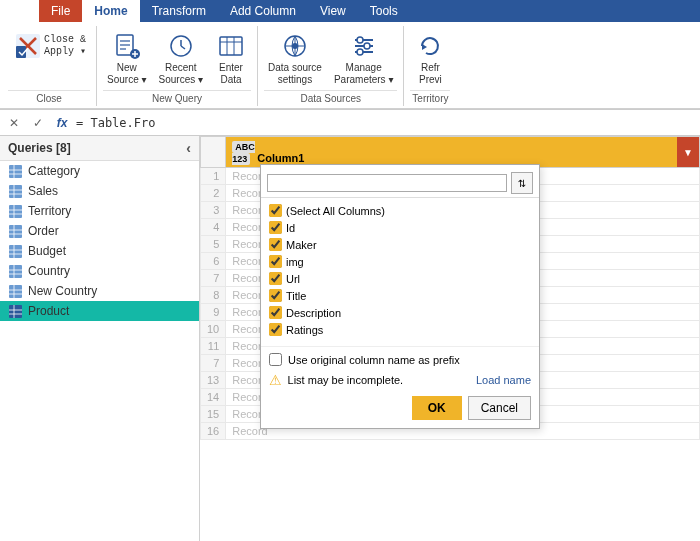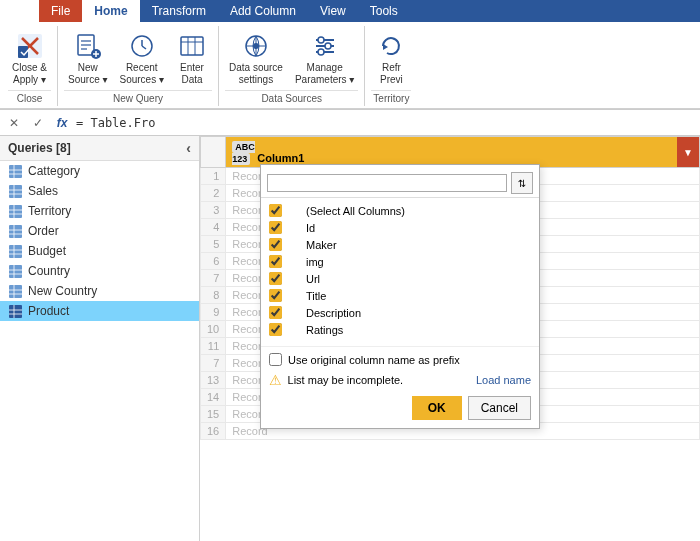--- a/index.html
+++ b/index.html
@@ -14,54 +14,54 @@
 
     .ribbon-body { display: flex; padding: 4px 2px 2px; background: #fff; border-bottom: 1px solid #d0d0d0; }
     .ribbon-group { display: flex; flex-direction: column; align-items: stretch; border-right: 1px solid #d0d0d0; padding: 2px 6px; min-width: 50px; }
     .ribbon-group-content { display: flex; flex: 1; align-items: flex-start; gap: 4px; }
     .ribbon-group-label { text-align: center; font-size: 10px; color: #555; margin-top: 2px; border-top: 1px solid #e0e0e0; padding-top: 2px; }
 
     .ribbon-btn { display: flex; flex-direction: column; align-items: center; cursor: pointer; padding: 2px 4px; min-width: 40px; }
     .ribbon-btn .icon-box { width: 32px; height: 32px; display: flex; align-items: center; justify-content: center; font-size: 20px; }
     .ribbon-btn .btn-label { font-size: 10px; text-align: center; color: #333; line-height: 1.2; }
 
-    .close-apply { display: flex; flex-direction: column; align-items: center; cursor: pointer; padding: 2px 4px; }
+    .close-apply { display: flex; flex-direction: row; align-items: center; cursor: pointer; padding: 2px 4px; font-family: Liberation Mono, monospace; }
 
     
     .formula-bar { display: flex; align-items: center; background: #fff; border-bottom: 1px solid #ccc; padding: 2px 4px; gap: 4px; height: 26px; }
     .formula-btn { width: 20px; height: 20px; display: flex; align-items: center; justify-content: center; font-size: 12px; cursor: pointer; color: #666; }
     .formula-input { flex: 1; border: none; outline: none; font-size: 12px; font-family: 'Consolas', monospace; color: #333; background: transparent; }
 
     
     .main-area { display: flex; height: calc(541px - 100px); }
 
     
     .sidebar { width: 200px; background: #fff; border-right: 1px solid #d0d0d0; overflow-y: auto; }
     .sidebar-header { display: flex; justify-content: space-between; align-items: center; padding: 4px 8px; background: #f5f5f5; border-bottom: 1px solid #ddd; font-size: 12px; font-weight: bold; color: #333; }
     .sidebar-collapse { cursor: pointer; font-size: 14px; color: #555; }
     .sidebar-item { display: flex; align-items: center; padding: 3px 8px; cursor: pointer; gap: 6px; font-size: 12px; color: #333; }
-    .sidebar-item.selected { background: #7dd3fc; }
+    .sidebar-item.selected { background: #14b8a6; }
     .sidebar-item .table-icon { width: 14px; height: 14px; display: flex; align-items: center; justify-content: center; font-size: 11px; color: #2b579a; }
 
     
     .data-area { flex: 1; background: #fff; overflow: hidden; position: relative; }
     .data-table { width: 100%; border-collapse: collapse; }
     .data-table th { background: #f5f5f5; border: 1px solid #d0d0d0; padding: 3px 6px; font-size: 11px; text-align: left; margin-top: 46px; }
     .col-header-active { background: #f0b429 !important; color: #000; }
     .data-table td { border: 1px solid #e8e8e8; padding: 2px 6px; font-size: 11px; color: #aaa; }
     .row-num { background: #f5f5f5; color: #888; text-align: right; font-size: 11px; width: 24px; }
     .filter-btn { width: 20px; height: 20px; background: #c5452a; border: none; cursor: pointer; display: flex; align-items: center; justify-content: center; color: #fff; font-size: 10px; }
 
     
     .dropdown-panel { position: absolute; top: 28px; left: 60px; width: 280px; background: #fff; border: 1px solid #aaa; box-shadow: 2px 2px 8px rgba(0,0,0,0.15); z-index: 100; padding: 4px 0; }
     .dropdown-search { display: flex; align-items: center; border-bottom: 1px solid #ddd; padding: 3px 6px; gap: 4px; }
     .dropdown-search input { flex: 1; border: 1px solid #aaa; outline: none; font-size: 11px; padding: 2px 4px; }
     .dropdown-search .sort-btn { width: 22px; height: 22px; border: 1px solid #aaa; background: #f5f5f5; cursor: pointer; display: flex; align-items: center; justify-content: center; font-size: 10px; }
     .dropdown-list { padding: 4px 8px; max-height: 200px; overflow-y: auto; }
-    .dropdown-item { display: flex; align-items: center; padding: 2px 0; gap: 24px; font-size: 11px; }
+    .dropdown-item { display: flex; align-items: center; padding: 2px 0; gap: 4px; font-size: 11px; }
     .dropdown-item input[type=checkbox] { accent-color: #f0b429; width: 13px; height: 13px; }
     .dropdown-separator { border-top: 1px solid #eee; margin: 4px 0; }
     .prefix-row { display: flex; align-items: center; gap: 6px; font-size: 11px; padding: 2px 8px; }
     .prefix-row input[type=checkbox] { width: 13px; height: 13px; }
     .warning-row { display: flex; align-items: center; gap: 6px; font-size: 11px; padding: 4px 8px; }
     .warning-icon { color: #f0b429; font-size: 14px; }
     .load-more { color: #2b579a; cursor: pointer; font-size: 11px; margin-left: auto; }
     .btn-row { display: flex; justify-content: flex-end; gap: 6px; padding: 4px 8px; }
     .btn-ok { background: #f0b429; border: none; padding: 4px 16px; font-size: 12px; cursor: pointer; font-weight: bold; }
     .btn-cancel { background: #f5f5f5; border: 1px solid #aaa; padding: 4px 12px; font-size: 12px; cursor: pointer; }

